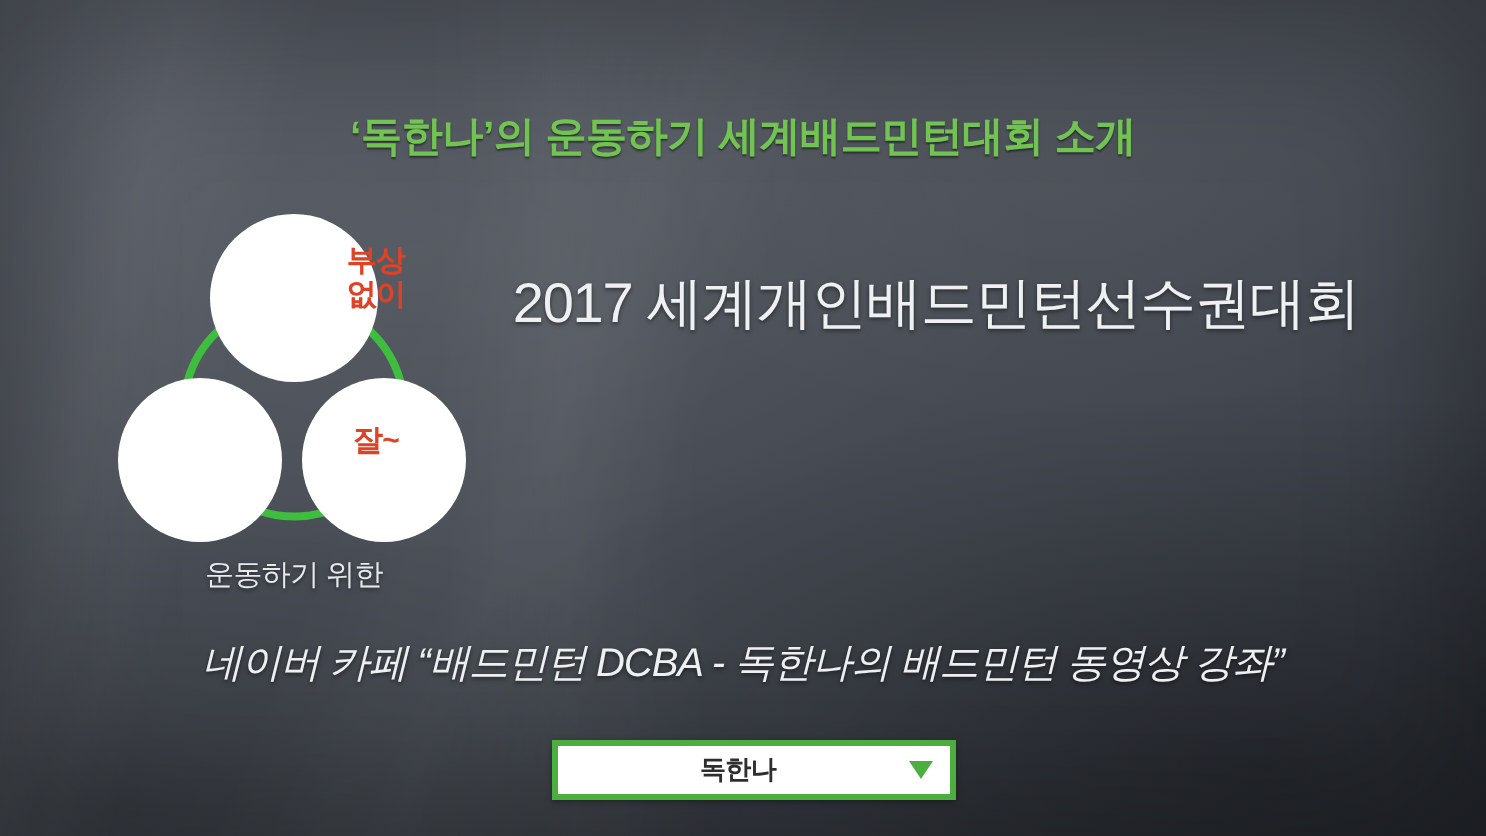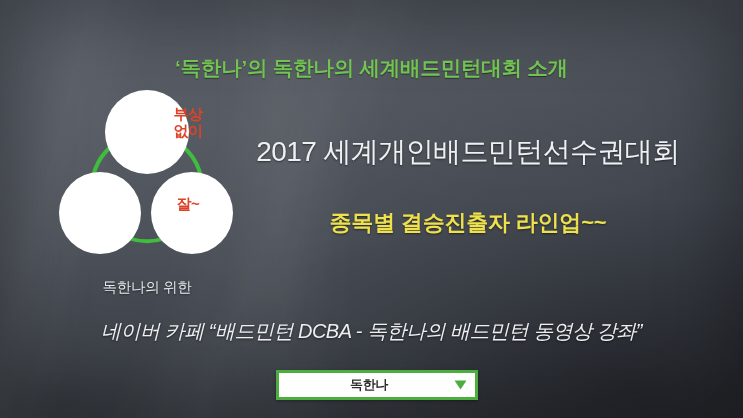--- a/index.html
+++ b/index.html
@@ -82,21 +82,21 @@
     font-size: 22px;
     font-weight: 700;
     color: #eee14d;
     letter-spacing: -0.2px;
     text-shadow: 0 1px 2px rgba(0,0,0,0.5);
     z-index: 5;
   }
 
   
   #venn {
-    left: 52px; top: 83px;
+    left: 52px; top: 100px;
     width: 190px; height: 180px;
     z-index: 4;
   }
   #venn svg { display: block; }
 
   .venn-label {
     position: absolute;
     color: #dd4327;
     font-weight: 700;
     font-size: 15px;
@@ -162,46 +162,45 @@
     align-items: center;
     justify-content: center;
   }
   #dropdown-caret svg { display: block; }
 </style>
 </head>
 <body>
 
 <div id="slide">
 
-  <div class="layer" id="headline">‘독한나’의 독한나의 세계배드민턴대회 소개</div>
+  <div class="layer" id="headline">‘독한나’의 운동하기 세계배드민턴대회 소개</div>
 
   <div class="layer" id="venn">
     <svg width="190" height="180" viewBox="0 0 190 180">
 
       <g fill="none" stroke="#3fbd3f" stroke-width="4" stroke-linecap="round">
         <path d="M 41 94 A 54 54 0 0 1 79 53"></path>
         <path d="M 111 53 A 54 54 0 0 1 149 94"></path>
         <path d="M 128 147 A 54 54 0 0 1 62 147"></path>
       </g>
 
       <circle cx="95" cy="49" r="42" fill="#ffffff"></circle>
       <circle cx="48" cy="130" r="41" fill="#ffffff"></circle>
       <circle cx="140" cy="130" r="41" fill="#ffffff"></circle>
     </svg>
 
     <div class="venn-label" id="venn-label-top">부상
 없이</div>
     <div class="venn-label" id="venn-label-right">잘~</div>
   </div>
 
-  <div class="layer" id="venn-caption">독한나의 위한</div>
+  <div class="layer" id="venn-caption">운동하기 위한</div>
 
   <div class="layer" id="main-title">2017 세계개인배드민턴선수권대회</div>
 
-  <div class="layer" id="sub-title">종목별 결승진출자 라인업~~</div>
 
   <div class="layer" id="cafe-line">네이버 카페  “배드민턴 DCBA - 독한나의 배드민턴 동영상 강좌”</div>
 
   <div class="layer" id="dropdown">
     <span id="dropdown-label">독한나</span>
     <span id="dropdown-caret">
       <svg width="13" height="10" viewBox="0 0 13 10" aria-hidden="true">
         <polygon points="0.5,0.5 12.5,0.5 6.5,9.5" fill="#4cae3f"></polygon>
       </svg>
     </span>

